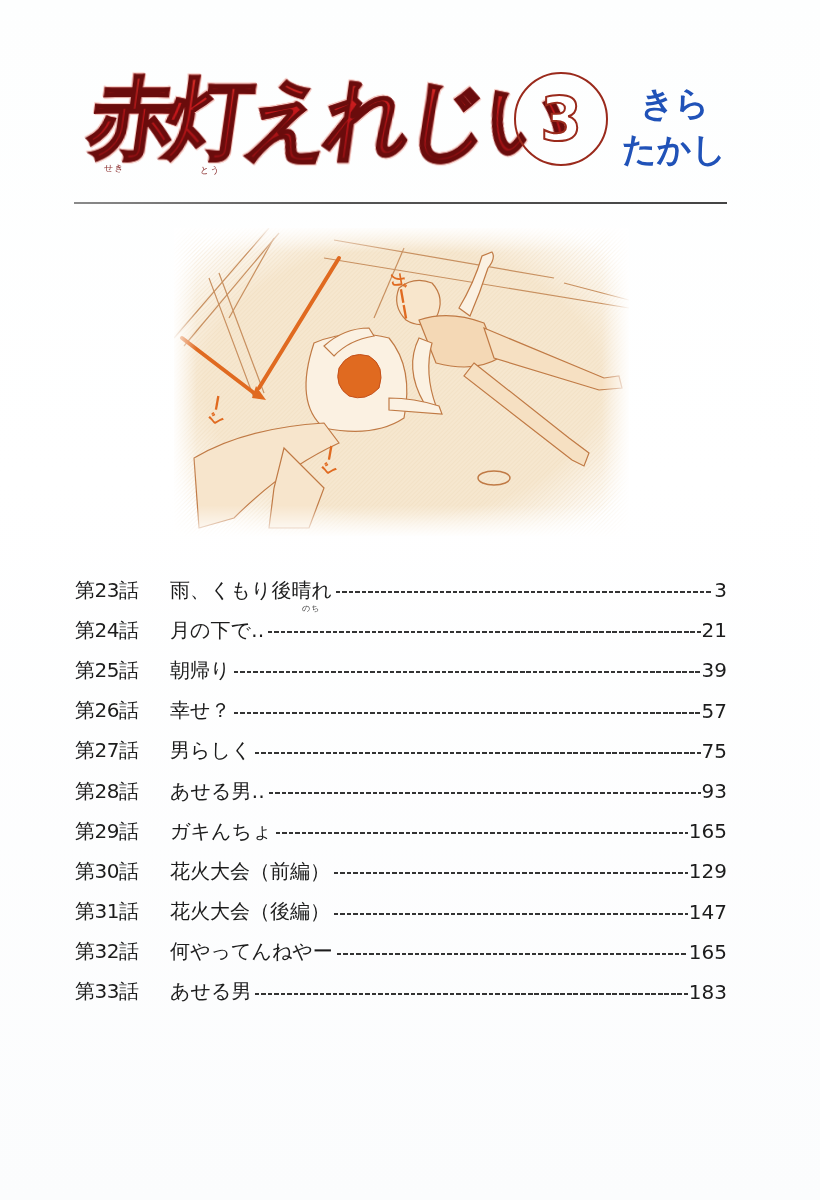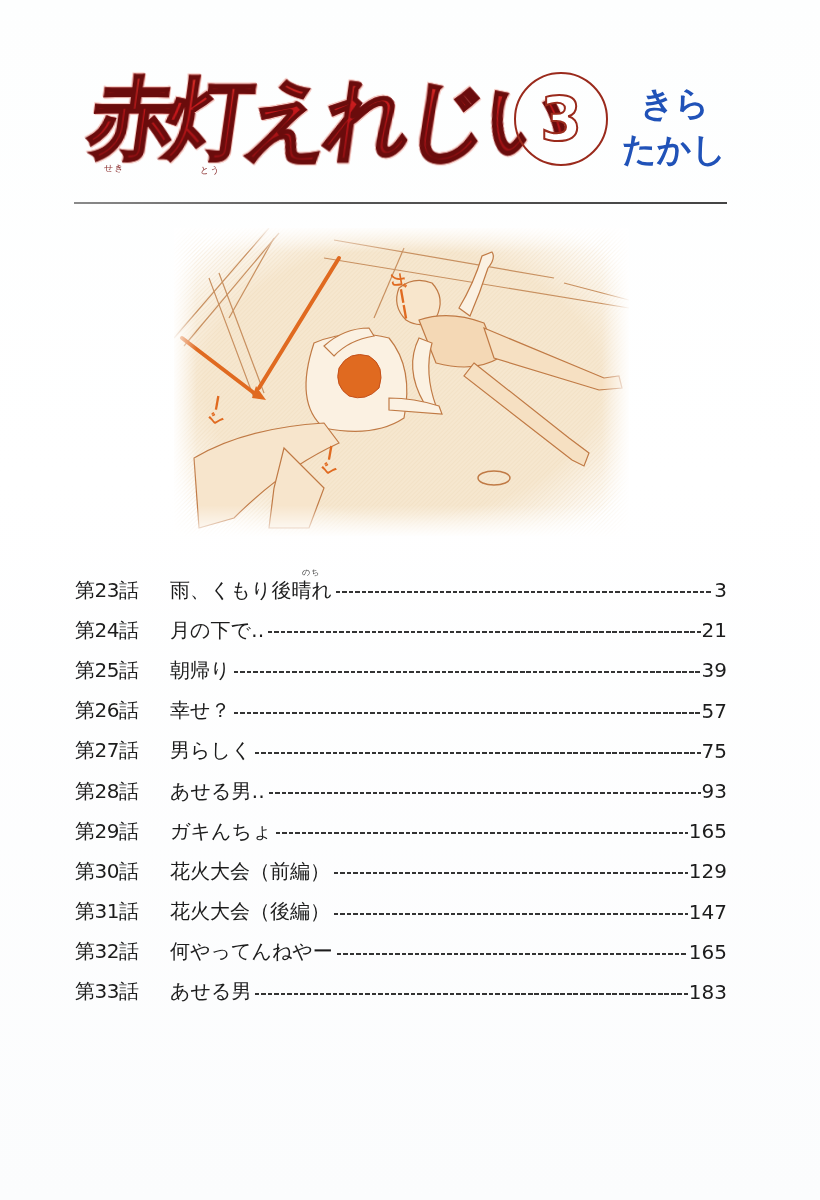--- a/index.html
+++ b/index.html
@@ -273,21 +273,21 @@
       <rect x="0" y="0" width="455" height="308" fill="url(#fadeEdge)"></rect>
       <rect x="0" y="0" width="455" height="308" fill="url(#fadeEdgeH)"></rect>
     </svg>
   </div>
 
   <div class="toc">
     <div class="toc-row">
       <span class="toc-chapter">第23話</span>
       <span class="toc-title">
         <span>雨、くもり後晴れ</span>
-        <span class="furigana" style="left:132px;">のち</span>
+        <span class="furigana" style="left:132px;margin-top:36px;">のち</span>
       </span>
       <span class="toc-leader"></span>
       <span class="toc-page">3</span>
     </div>
     <div class="toc-row">
       <span class="toc-chapter">第24話</span>
       <span class="toc-title">月の下で‥</span>
       <span class="toc-leader"></span>
       <span class="toc-page">21</span>
     </div>

